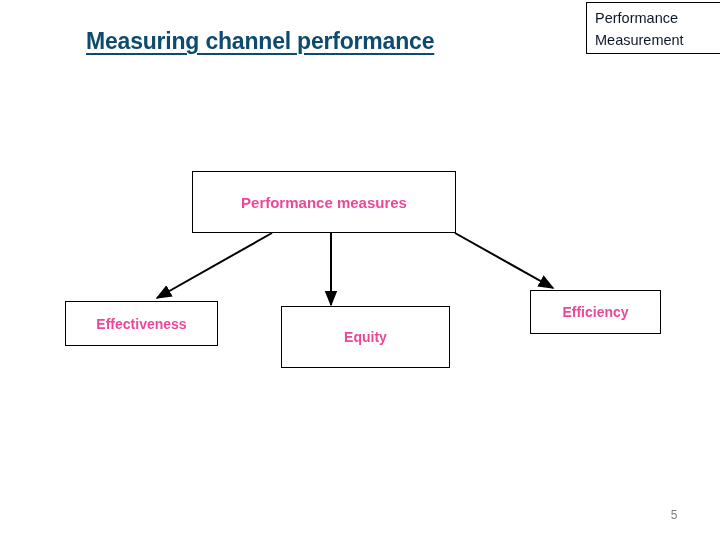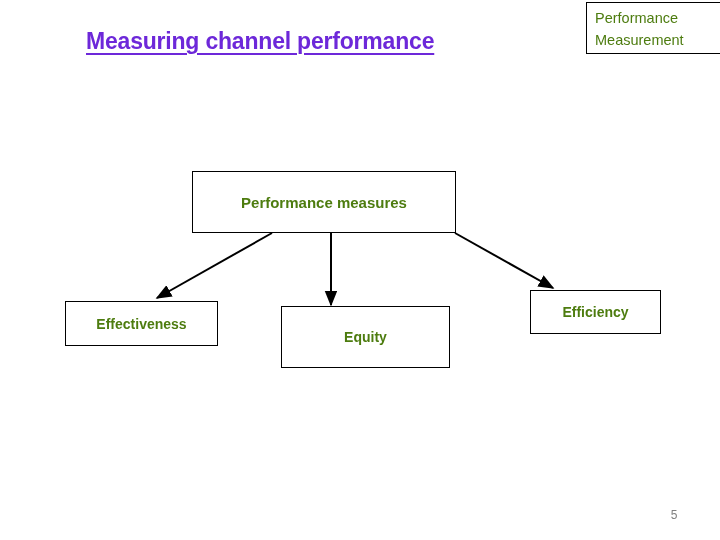--- a/index.html
+++ b/index.html
@@ -16,21 +16,21 @@
     font-family: "Liberation Sans", sans-serif;
   }
 
   
   .slide-title {
     position: absolute;
     left: 86px;
     top: 28px;
     font-size: 23px;
     font-weight: bold;
-    color: #6d28d9;
+    color: #0c4a6e;
     letter-spacing: -0.2px;
     text-decoration: underline;
     text-decoration-thickness: 2px;
     text-underline-offset: 4px;
     white-space: nowrap;
   }
 
   
   .header-box {
     position: absolute;
@@ -42,34 +42,34 @@
     box-sizing: border-box;
     background: #ffffff;
   }
   .header-box-text {
     position: absolute;
     left: 8px;
     top: 4px;
     width: 124px;
     font-size: 14.5px;
     line-height: 22px;
-    color: #4d7c0f;
+    color: #0f172a;
     font-weight: normal;
   }
 
   
   .node {
     position: absolute;
     border: 1px solid #000000;
     box-sizing: border-box;
     background: #ffffff;
     display: flex;
     align-items: center;
     justify-content: center;
-    color: #4d7c0f;
+    color: #ec4899;
     font-weight: bold;
     z-index: 2;
   }
   #node-root {
     left: 192px;
     top: 171px;
     width: 264px;
     height: 62px;
     font-size: 15px;
   }

